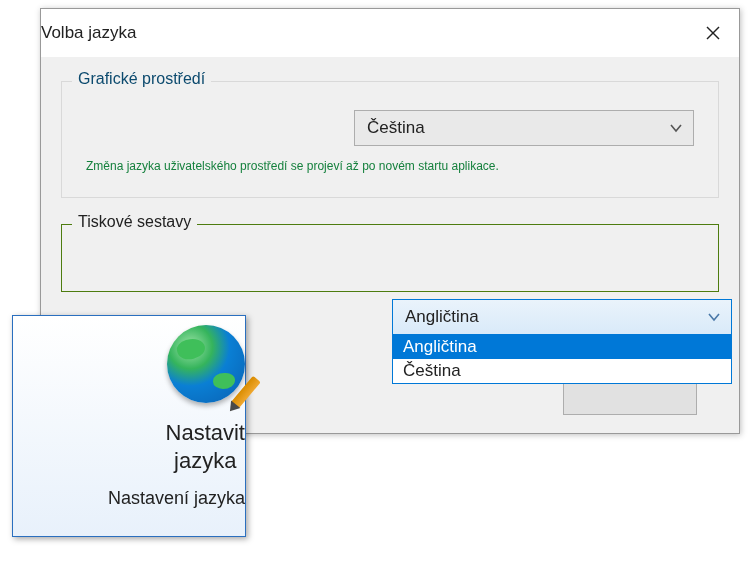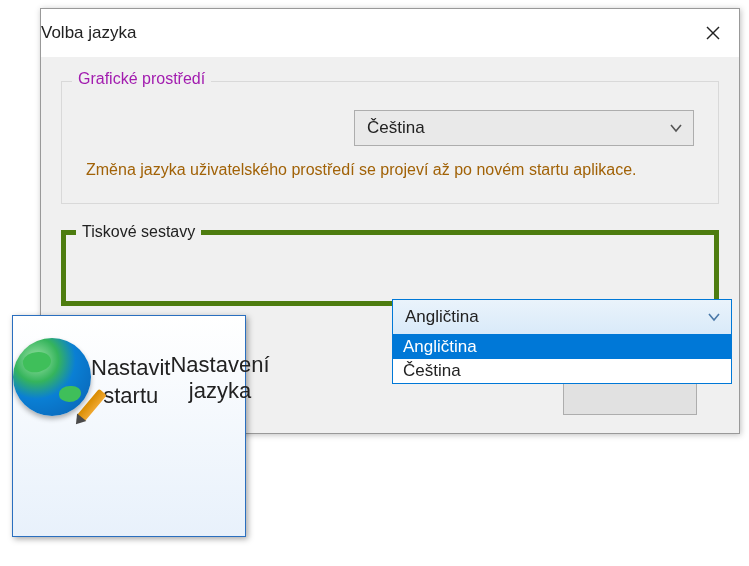--- a/index.html
+++ b/index.html
@@ -54,21 +54,21 @@
       position: relative;
       background: #f0f0f0;
     }
     .fieldset .legend {
       position: absolute;
       top: -12px;
       left: 10px;
       background: #f0f0f0;
       padding: 0 6px;
       font-size: 16px;
-      color: #a21caf;
+      color: #0c4a6e;
     }
     .row-select {
       display: flex;
       justify-content: flex-end;
       margin-top: 18px;
       margin-bottom: 10px;
     }
     .select {
       width: 340px;
       height: 36px;
@@ -77,27 +77,27 @@
       display: flex;
       align-items: center;
       justify-content: space-between;
       padding: 0 10px 0 12px;
       font-size: 17px;
       color: #222;
       cursor: pointer;
     }
     .select .chev { color: #555; }
     .hint {
-      font-size: 16px;
-      color: #a16207;
+      font-size: 12px;
+      color: #15803d;
       margin-top: 12px;
       line-height: 1.45;
     }
     .fieldset2 {
-      border: 5px solid #4d7c0f;
+      border: 1px solid #4d7c0f;
       padding: 10px 24px 56px 24px;
       margin-top: 26px;
       position: relative;
       background: #f0f0f0;
     }
     .fieldset2 .legend {
       position: absolute;
       top: -12px;
       left: 10px;
       background: #f0f0f0;
@@ -151,23 +151,23 @@
     .ribbon-card {
       position: absolute;
       left: 12px;
       top: 315px;
       width: 234px;
       height: 222px;
       border: 1px solid #2a6fbf;
       background: linear-gradient(#ffffff,#e8f1fb);
       box-shadow: 2px 2px 6px rgba(0,0,0,0.35);
       display: flex;
-      flex-direction: row;
-      align-items: flex-start;
-      padding-top: 22px;
+      flex-direction: column;
+      align-items: flex-end;
+      padding-top: 9px;
     }
     .globe {
       width: 78px;
       height: 78px;
       border-radius: 50%;
       background: radial-gradient(circle at 30% 28%, #9fe4a8 0%, #35b45c 28%, #0a7fd4 50%, #0a5fb0 100%);
       position: relative;
       box-shadow: 0 3px 5px rgba(0,0,0,0.3);
     }
     .globe::before {
@@ -207,21 +207,21 @@
     }
     .ribbon-label {
       text-align: center;
       font-size: 22px;
       color: #222;
       margin-top: 16px;
       line-height: 1.25;
     }
     .ribbon-sub {
       text-align: center;
-      font-size: 22px;
+      font-size: 18px;
       color: #222;
       margin-top: 14px;
     }
   </style>
 </head>
 <body>
 
 <div class="dialog">
   <div class="titlebar">
     <span class="title">Volba jazyka</span>
@@ -273,16 +273,16 @@
   <div class="hidden-btn"></div>
 </div>
 
 <div class="ribbon-card">
   <div style="position:relative;">
     <div class="globe"></div>
     <div class="pencil"></div>
   </div>
   <div class="ribbon-label">
     <span>Nastavit</span><br>
-    <span>startu</span>
+    <span>jazyka</span>
   </div>
   <div class="ribbon-sub">Nastavení jazyka</div>
 </div>
 
 </body></html>

